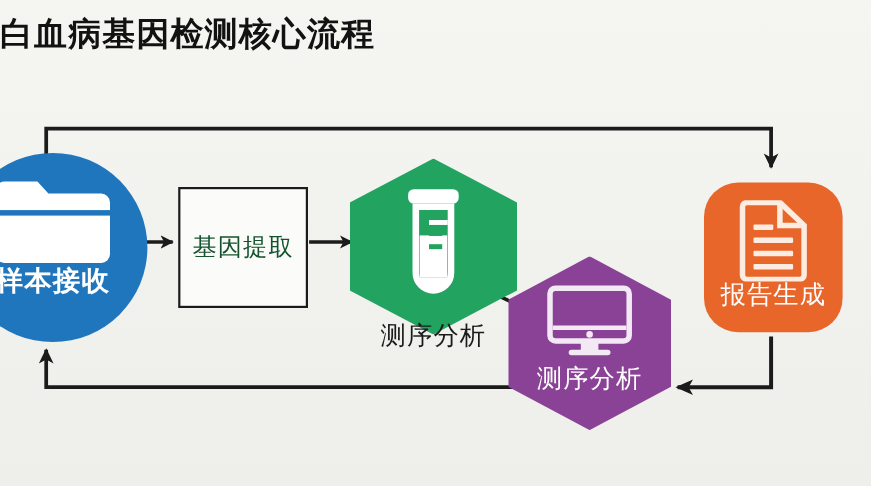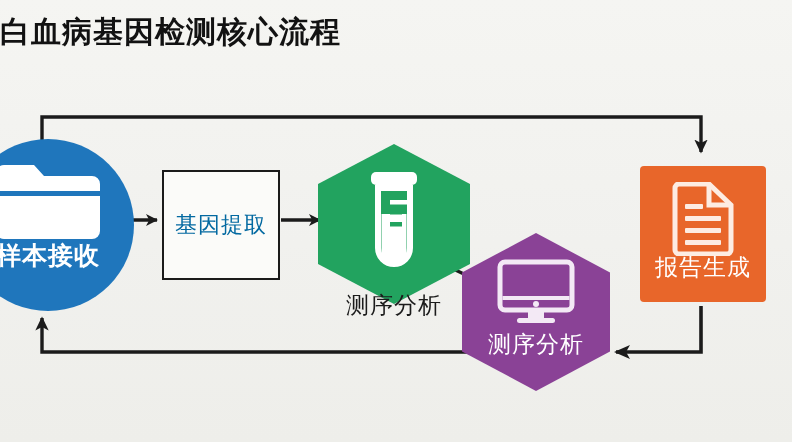--- a/index.html
+++ b/index.html
@@ -94,21 +94,21 @@
   }
   #node-extract .node-label {
     position: absolute;
     left: 0;
     top: 0;
     width: 114px;
     height: 106px;
     display: flex;
     align-items: center;
     justify-content: center;
-    color: #0369a1;
+    color: #14532d;
     font-size: 22px;
     letter-spacing: 1px;
     white-space: nowrap;
   }
 
   
   #node-seq-green {
     left: 318px;
     top: 144px;
     width: 152px;
@@ -167,21 +167,21 @@
     letter-spacing: 1px;
     white-space: nowrap;
   }
 
   
   #node-report {
     left: 640px;
     top: 166px;
     width: 126px;
     height: 136px;
-    border-radius: 4px;
+    border-radius: 31px;
     background: #e8662a;
     z-index: 4;
   }
   #node-report .icon-wrap {
     position: absolute;
     left: 0;
     top: 16px;
     width: 126px;
     text-align: center;
   }

